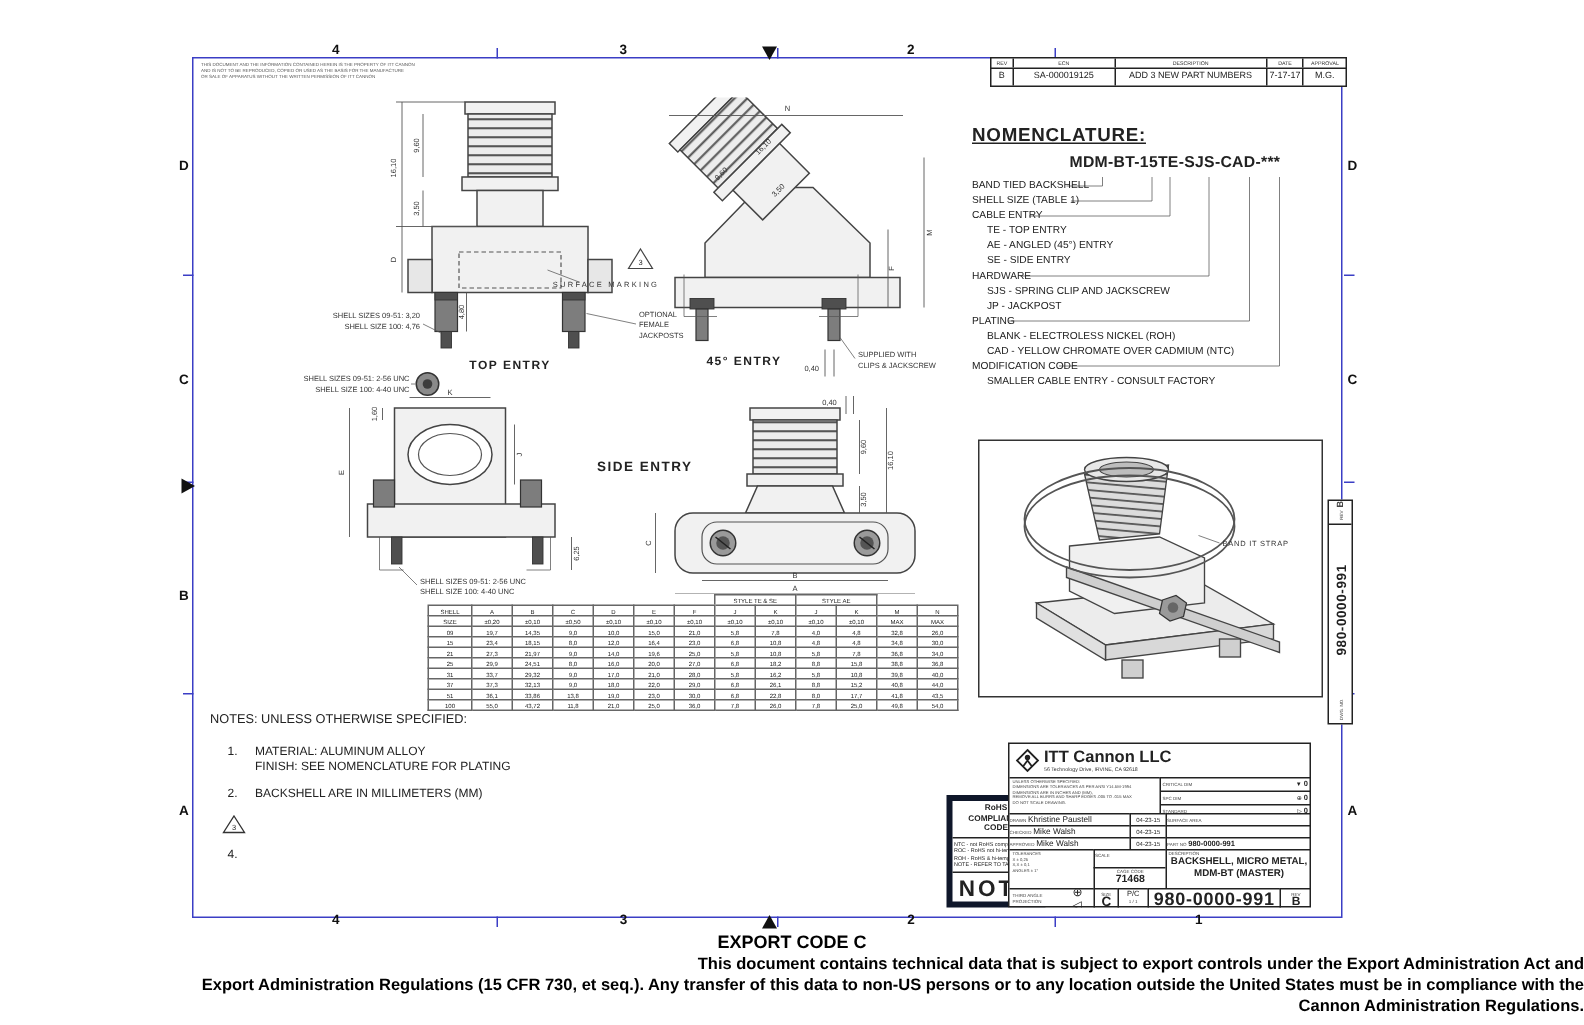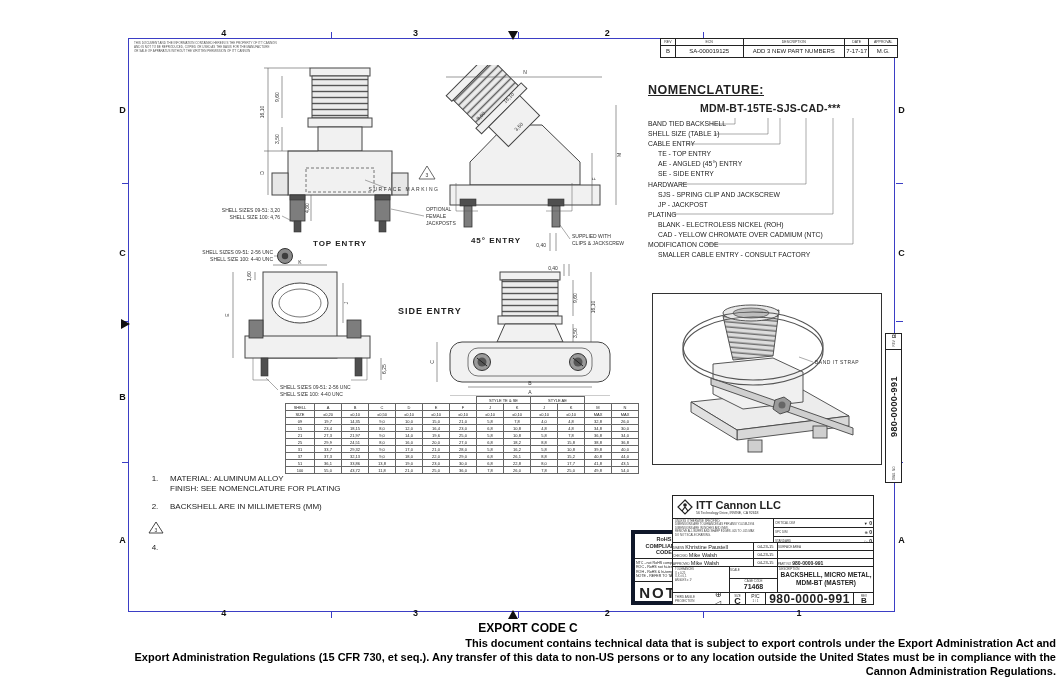--- a/index.html
+++ b/index.html
@@ -22,21 +22,21 @@
   .revtbl{position:absolute;left:540px;top:8px;width:238px;background:#fff;font-size:5.5px;}
   .revrow{display:flex;border:0.5px solid #222;border-top:none;}
   .revrow.first{border-top:0.5px solid #222;}
   .revrow span{border-right:0.5px solid #222;text-align:center;overflow:hidden;white-space:nowrap;}
   .revrow span:last-child{border-right:none;}
   .rc0{width:14px;} .rc1{width:68px;} .rc2{width:102px;} .rc3{width:24px;} .rc4{width:28px;}
   .revhead{font-size:3.5px;color:#333;height:6px;line-height:6px;}
   .revdata{height:11px;line-height:11px;font-size:6px;}
   
   .nomtitle{position:absolute;left:528px;top:53px;font-size:12.5px;font-weight:bold;text-decoration:underline;letter-spacing:.5px;}
-  .nompn{position:absolute;left:580px;top:72px;font-size:10.5px;font-weight:bold;letter-spacing:.2px;}
+  .nompn{position:absolute;left:593px;top:72px;font-size:10.5px;font-weight:bold;letter-spacing:.2px;}
   .nomlines{position:absolute;left:528px;top:89px;}
   .nl{font-size:6.8px;line-height:10.1px;white-space:nowrap;}
   .nl.ind{padding-left:10px;}
   
   .isobox{position:absolute;left:532px;top:263px;width:228px;height:170px;border:1px solid #333;background:#fff;}
   
   .dimtbl{position:absolute;left:165px;top:366px;border-collapse:collapse;background:#fff;}
   .dimtbl td,.dimtbl th{border:0.5px solid #666;font-size:4px;font-weight:normal;text-align:center;padding:0 1px;height:6px;line-height:5px;white-space:nowrap;}
   .dimtbl th{font-size:4px;}
   .dimtbl .nob{border-left:none;border-top:none;border-right:none;}
@@ -533,20 +533,21 @@
           <td>26,0</td>
           <td>7,8</td>
           <td>25,0</td>
           <td>49,8</td>
           <td>54,0</td>
         </tr>
       </tbody>
   </table>
 
   <div class="notes">
+    <div class="ntitle">NOTES: UNLESS OTHERWISE SPECIFIED:</div>
     <div class="note-item">
       <span class="nnum">1.</span>
       <div class="ntext">MATERIAL: ALUMINUM ALLOY
 FINISH: SEE NOMENCLATURE FOR PLATING</div>
     </div>
     <div class="note-item">
       <span class="nnum">2.</span>
       <div class="ntext">BACKSHELL ARE IN MILLIMETERS (MM)</div>
     </div>
     <div class="note-item">

